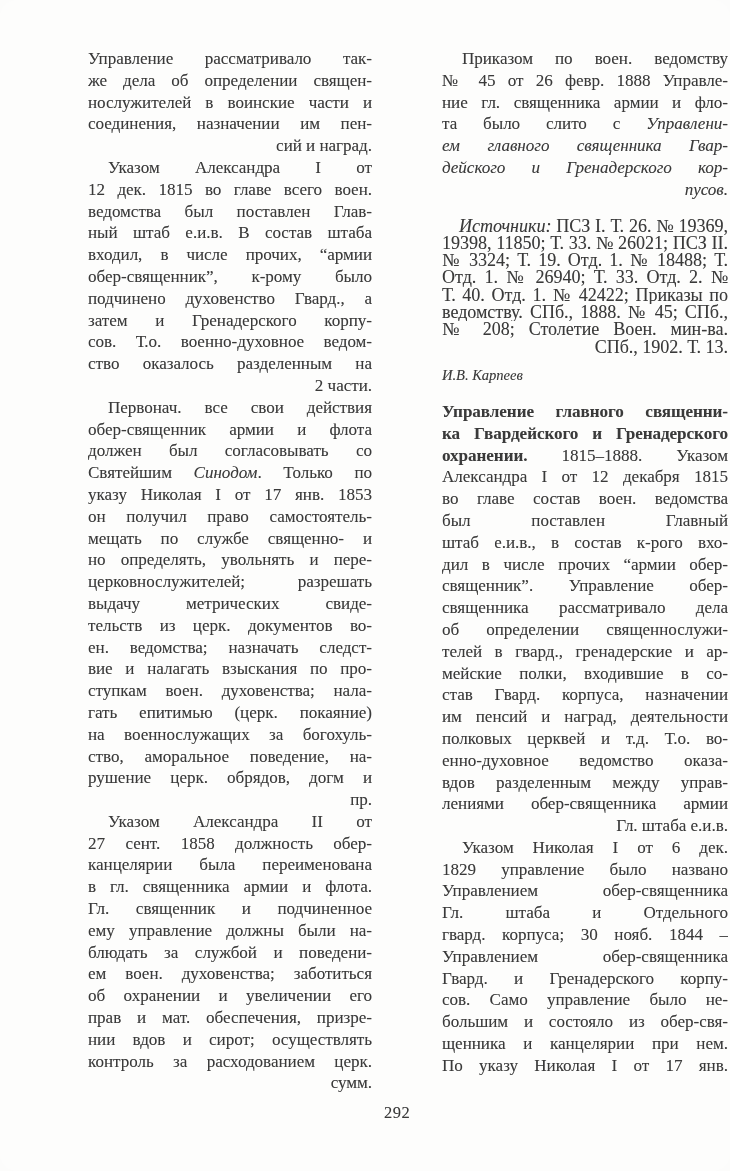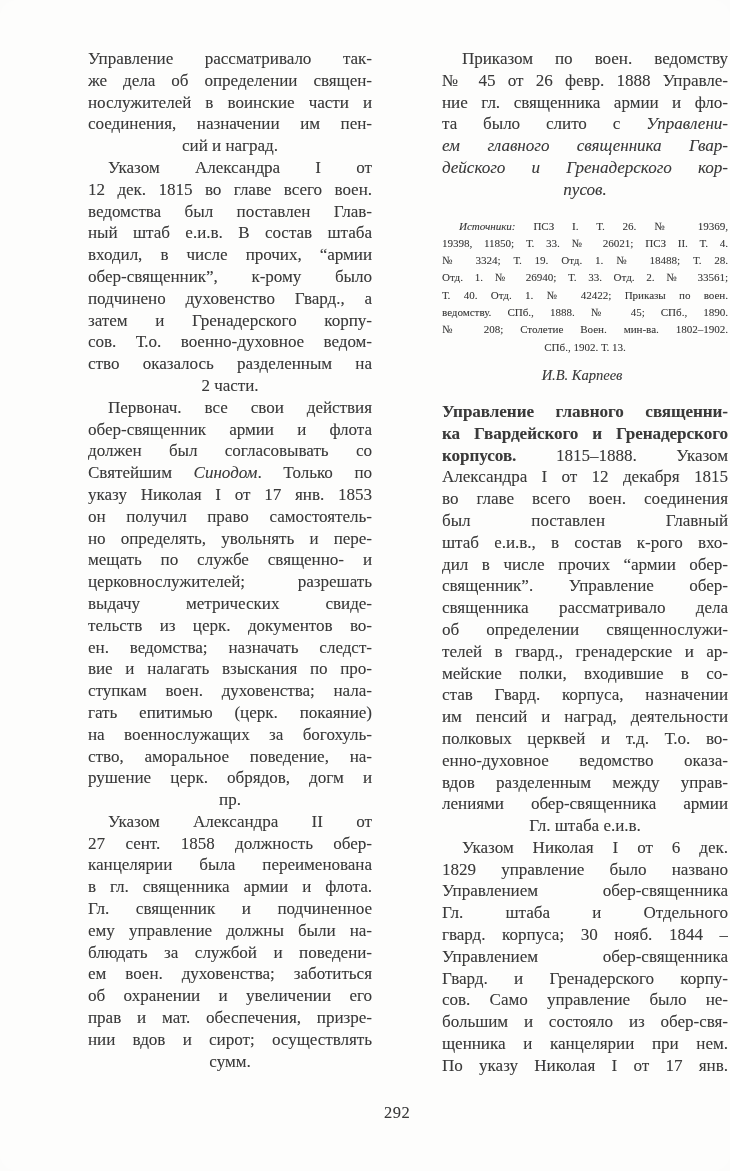--- a/index.html
+++ b/index.html
@@ -29,32 +29,32 @@
     overflow: hidden;
     text-align: justify;
     white-space: normal;
   }
   .line::after {
     content: "";
     display: inline-block;
     width: 100%;
     height: 0;
   }
-  .line.last { text-align: center; }
+  .line.last { text-align: right; }
   .line.last::after { content: none; }
   .line.ind { text-indent: 20px; }
   .it { font-style: italic; }
   .bd { font-weight: bold; }
-  .sources { margin-top: 17px; font-size: 11px; }
+  .sources { margin-top: 17px; font-size: 18px; }
   .sources .line { height: 17.3px; line-height: 17.3px; }
   .sources .line.ind { text-indent: 17px; }
   .author {
     margin-top: 9px;
     height: 19px;
-    text-align: center;
+    text-align: left;
     font-style: italic;
     font-size: 14.5px;
     padding-right: 6px;
   }
   .article { margin-top: 17px; }
   .pagenum {
     position: absolute;
     top: 1103px;
     left: 352px;
     width: 90px;
@@ -88,22 +88,22 @@
         <div class="line">ство оказалось разделенным на</div>
         <div class="line last">2 части.</div>
       </div>
       <div>
         <div class="line ind">Первонач. все свои действия</div>
         <div class="line">обер-священник армии и флота</div>
         <div class="line">должен был согласовывать со</div>
         <div class="line"><span>Святейшим </span><span class="it">Синодом</span><span>. Только по</span></div>
         <div class="line">указу Николая I от 17 янв. 1853</div>
         <div class="line">он получил право самостоятель-</div>
+        <div class="line">мещать по службе священно- и</div>
         <div class="line">но определять, увольнять и пере-</div>
-        <div class="line">мещать по службе священно- и</div>
         <div class="line">церковнослужителей; разрешать</div>
         <div class="line">выдачу метрических свиде-</div>
         <div class="line">тельств из церк. документов во-</div>
         <div class="line">ен. ведомства; назначать следст-</div>
         <div class="line">вие и налагать взыскания по про-</div>
         <div class="line">ступкам воен. духовенства; нала-</div>
         <div class="line">гать епитимью (церк. покаяние)</div>
         <div class="line">на военнослужащих за богохуль-</div>
         <div class="line">ство, аморальное поведение, на-</div>
         <div class="line">рушение церк. обрядов, догм и</div>
@@ -114,20 +114,21 @@
         <div class="line">27 сент. 1858 должность обер-</div>
         <div class="line">канцелярии была переименована</div>
         <div class="line">в гл. священника армии и флота.</div>
         <div class="line">Гл. священник и подчиненное</div>
         <div class="line">ему управление должны были на-</div>
         <div class="line">блюдать за службой и поведени-</div>
         <div class="line">ем воен. духовенства; заботиться</div>
         <div class="line">об охранении и увеличении его</div>
         <div class="line">прав и мат. обеспечения, призре-</div>
         <div class="line">нии вдов и сирот; осуществлять</div>
+        <div class="line">контроль за расходованием церк.</div>
         <div class="line last">сумм.</div>
       </div>
     </div>
   <div class="col" id="col-right">
     <div id="prev-article-end">
         <div>
           <div class="line ind">Приказом по воен. ведомству</div>
           <div class="line">№ 45 от 26 февр. 1888 Управле-</div>
           <div class="line">ние гл. священника армии и фло-</div>
           <div class="line"><span>та было слито с </span><span class="it">Управлени-</span></div>
@@ -146,23 +147,23 @@
           <div class="line">ведомству. СПб., 1888. № 45; СПб., 1890.</div>
           <div class="line">№ 208; Столетие Воен. мин-ва. 1802–1902.</div>
           <div class="line last">СПб., 1902. Т. 13.</div>
         </div>
       </div>
     <div class="author">И.В. Карпеев</div>
     <div class="article" id="article">
         <div>
           <div class="line"><span class="bd">Управление главного священни-</span></div>
           <div class="line"><span class="bd">ка Гвардейского и Гренадерского</span></div>
-          <div class="line"><span class="bd">корпусов.</span><span> 1815–1888. Указом</span></div>
+          <div class="line"><span class="bd">охранении.</span><span> 1815–1888. Указом</span></div>
           <div class="line">Александра I от 12 декабря 1815</div>
-          <div class="line">во главе всего воен. соединения</div>
+          <div class="line">во главе состав воен. ведомства</div>
           <div class="line">был поставлен Главный</div>
           <div class="line">штаб е.и.в., в состав к-рого вхо-</div>
           <div class="line">дил в числе прочих “армии обер-</div>
           <div class="line">священник”. Управление обер-</div>
           <div class="line">священника рассматривало дела</div>
           <div class="line">об определении священнослужи-</div>
           <div class="line">телей в гвард., гренадерские и ар-</div>
           <div class="line">мейские полки, входившие в со-</div>
           <div class="line">став Гвард. корпуса, назначении</div>
           <div class="line">им пенсий и наград, деятельности</div>

